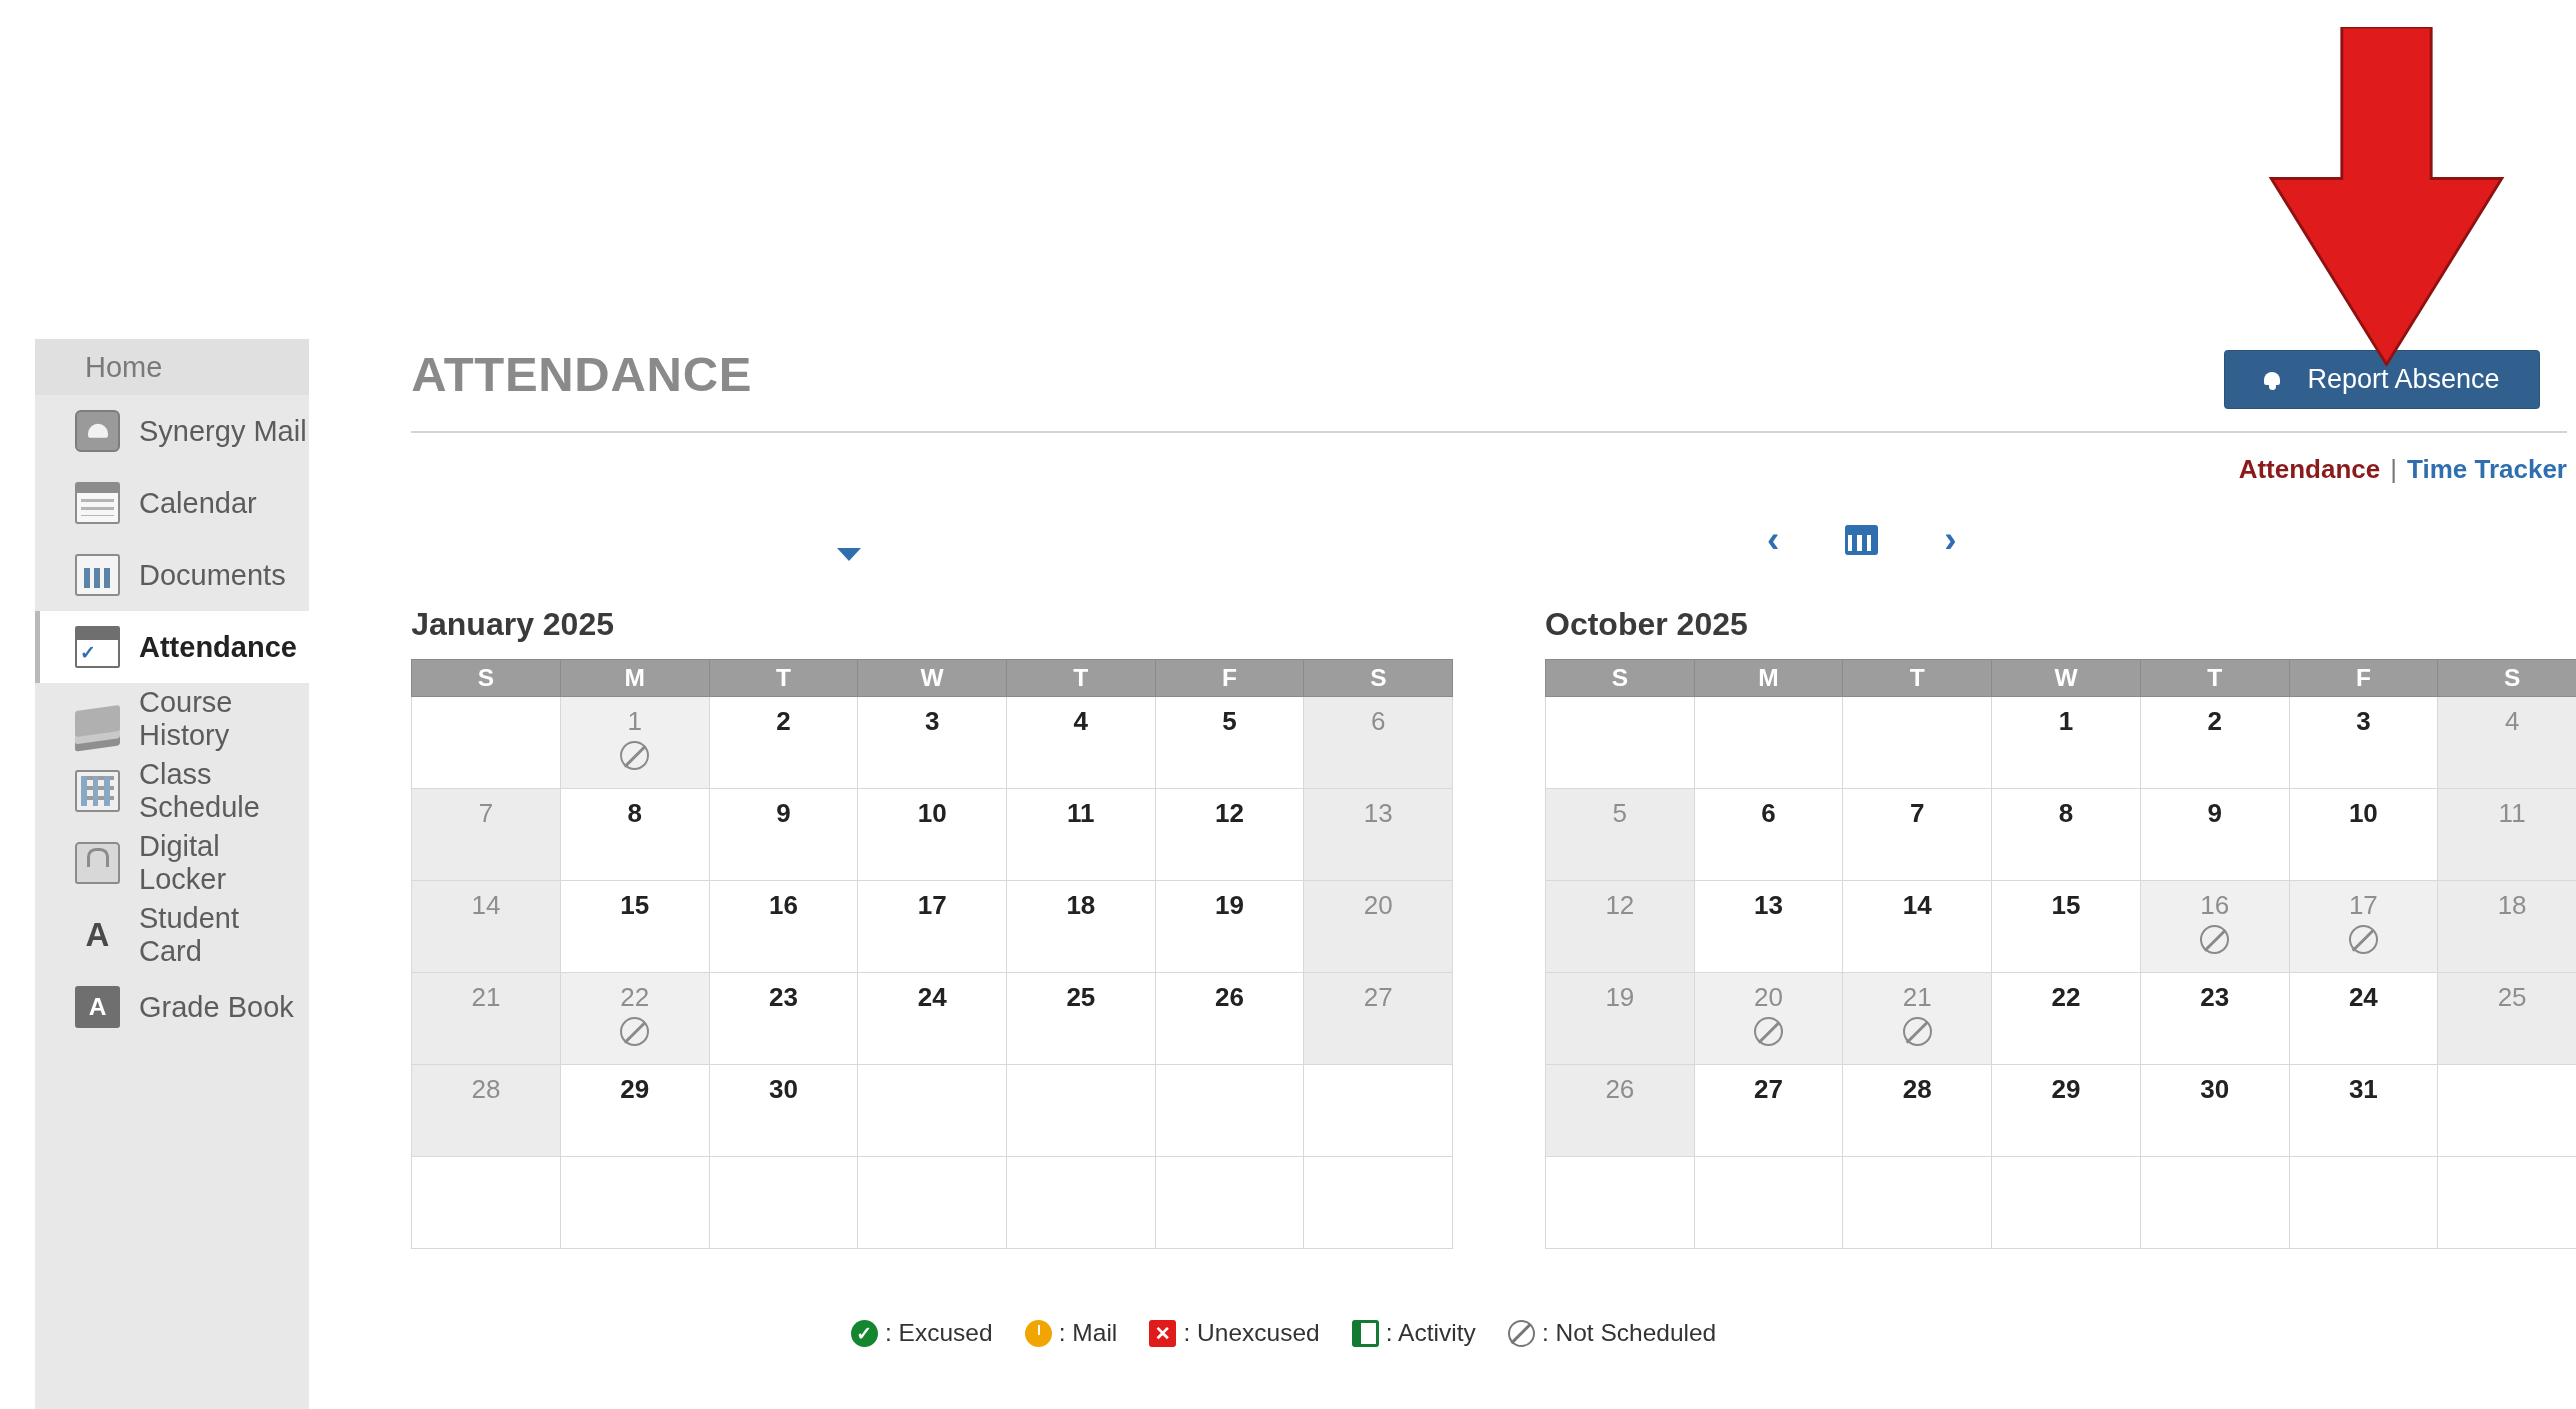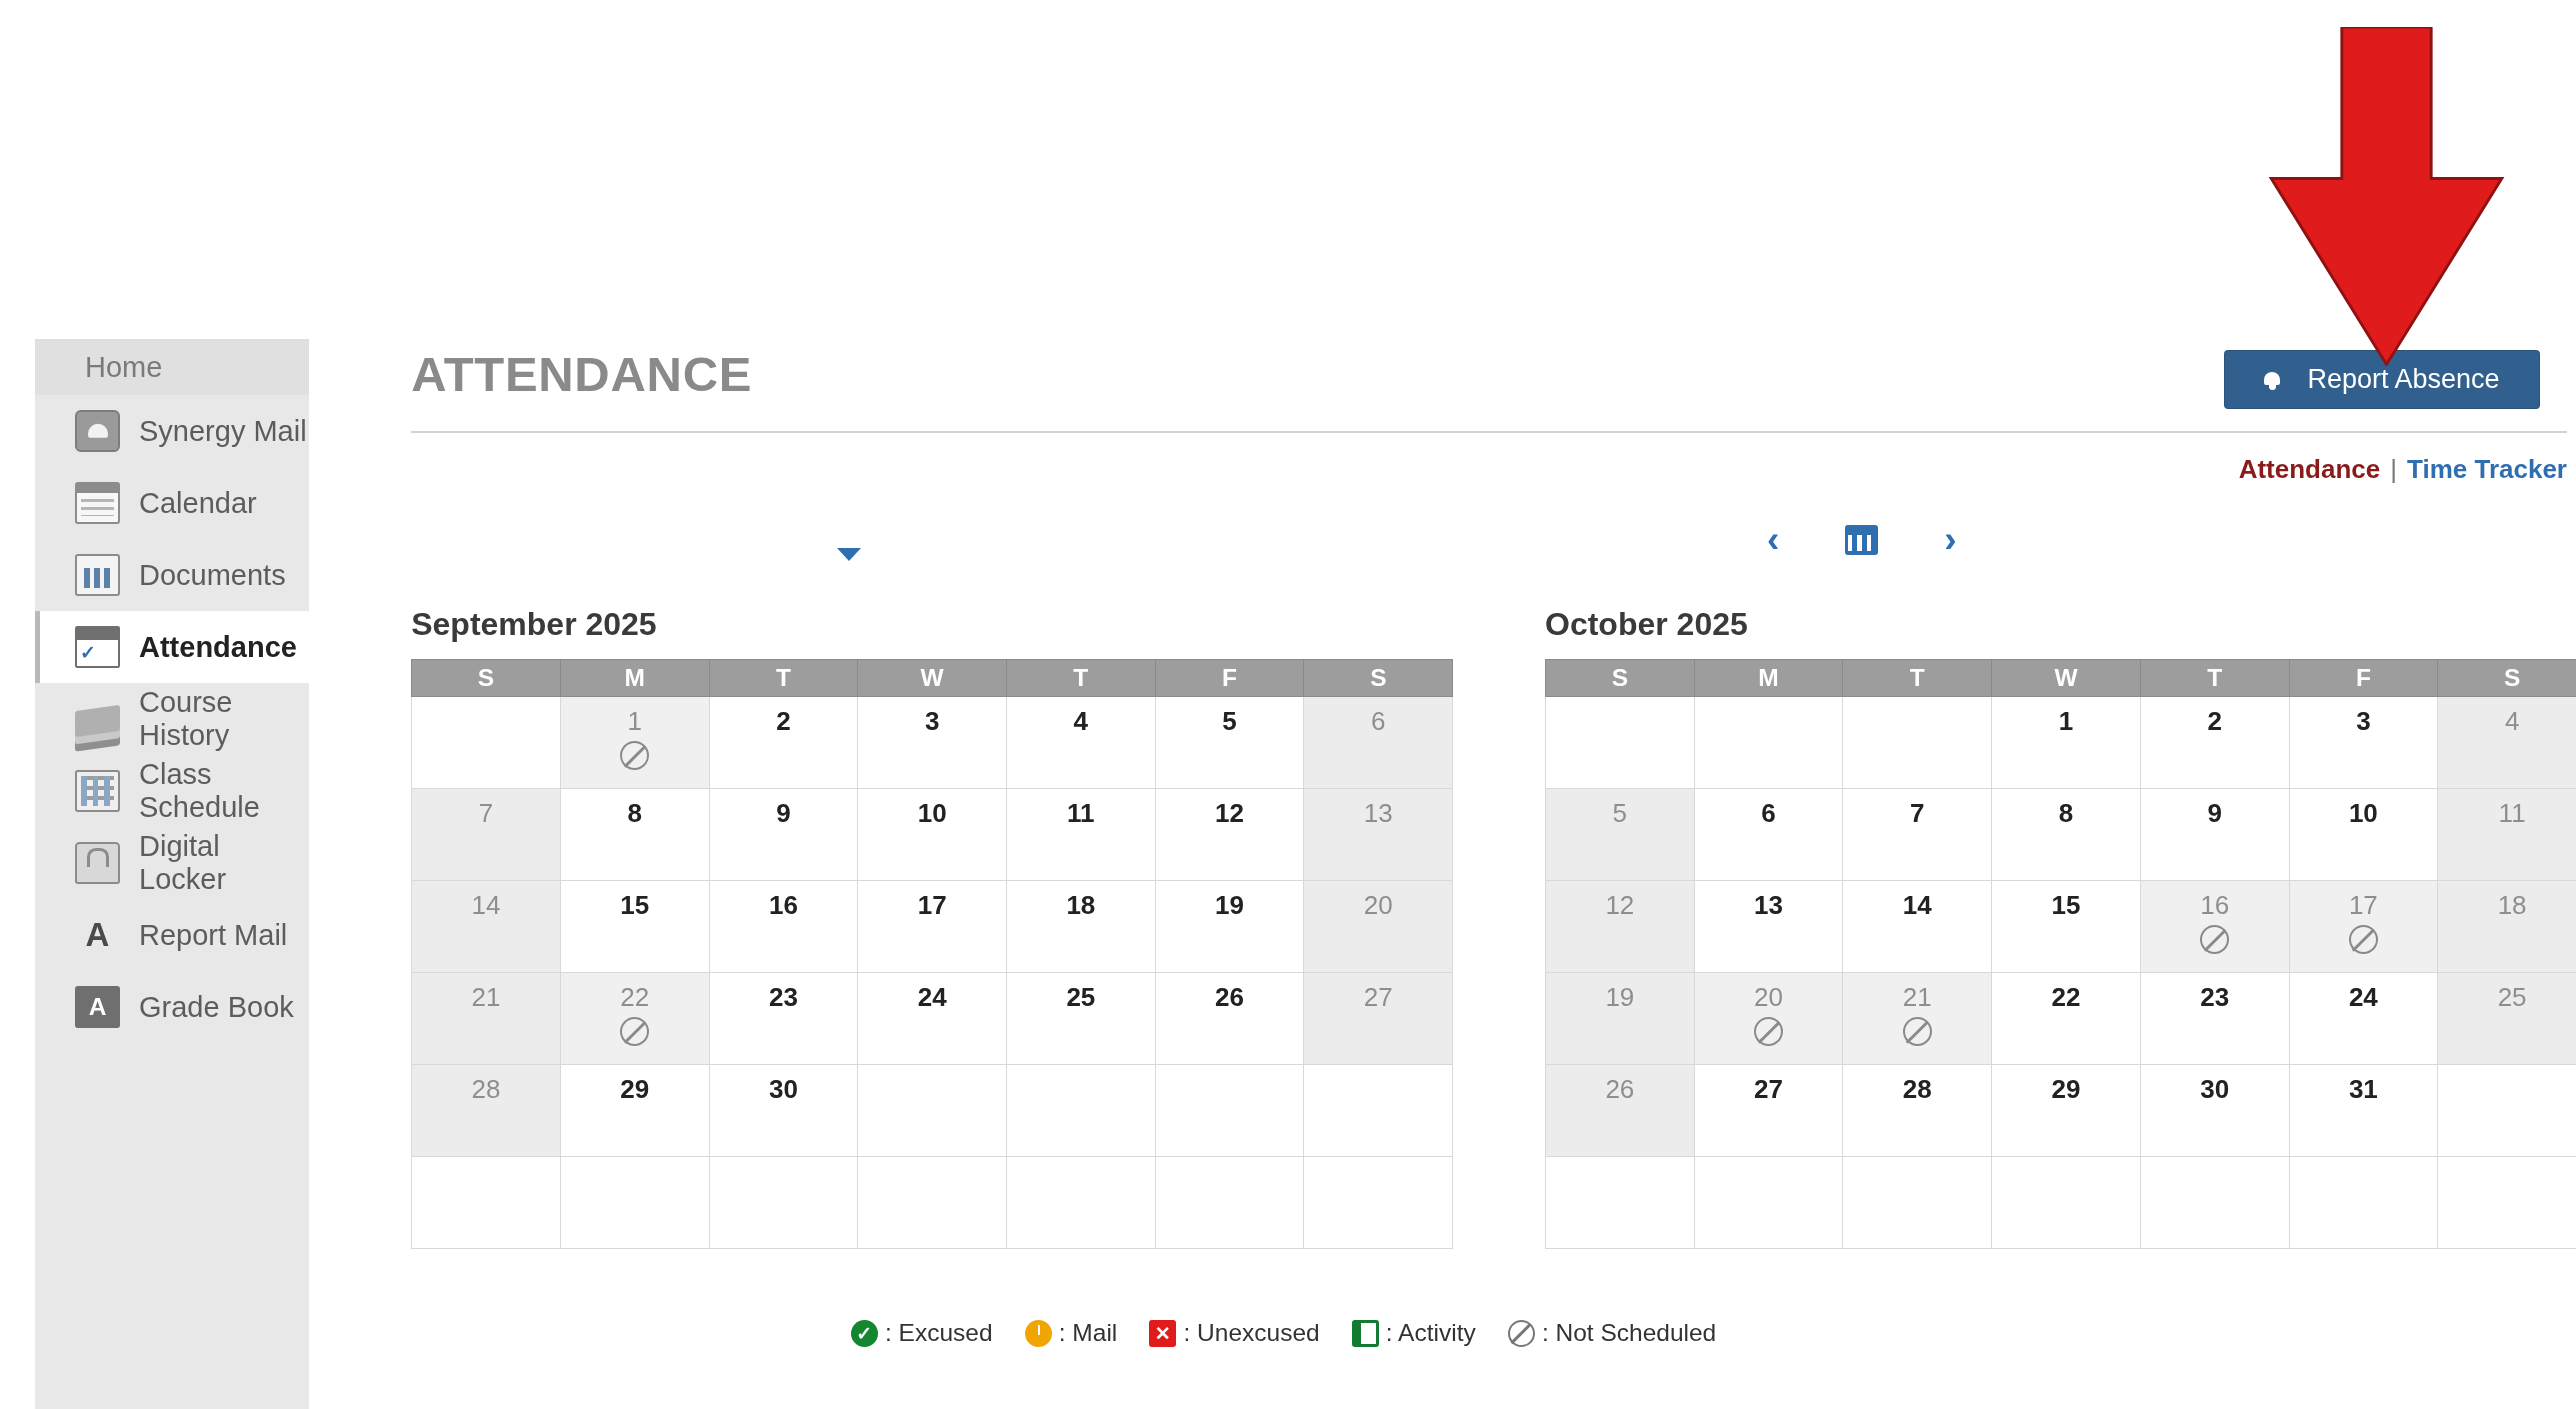--- a/index.html
+++ b/index.html
@@ -450,21 +450,21 @@
       <span class="lbl">Class Schedule</span>
     </div>
 
     <div class="side-item">
       <span class="sicon ic-locker"></span>
       <span class="lbl">Digital Locker</span>
     </div>
 
     <div class="side-item">
       <span class="sicon ic-report">A</span>
-      <span class="lbl">Report Mail</span>
+      <span class="lbl">Student Card</span>
     </div>
 
     <div class="side-item">
       <span class="sicon ic-grade">A</span>
       <span class="lbl">Grade Book</span>
     </div>
 
   </div>
 
   <div id="main">
@@ -482,21 +482,21 @@
 
     <div id="toolbar-caret"></div>
 
     <div id="nav-arrows">
       <span class="navbtn">‹</span>
       <span class="cal-glyph"></span>
       <span class="navbtn">›</span>
     </div>
 
     <div class="cal-wrap" id="cal-left" style="left:7.2px;">
-      <div class="cal-title">September 2025</div>
+      <div class="cal-title">January 2025</div>
       <table class="cal">
         <thead>
             <tr>
           <th>S</th>
           <th>M</th>
           <th>T</th>
           <th>W</th>
           <th>T</th>
           <th>F</th>
           <th>S</th>

